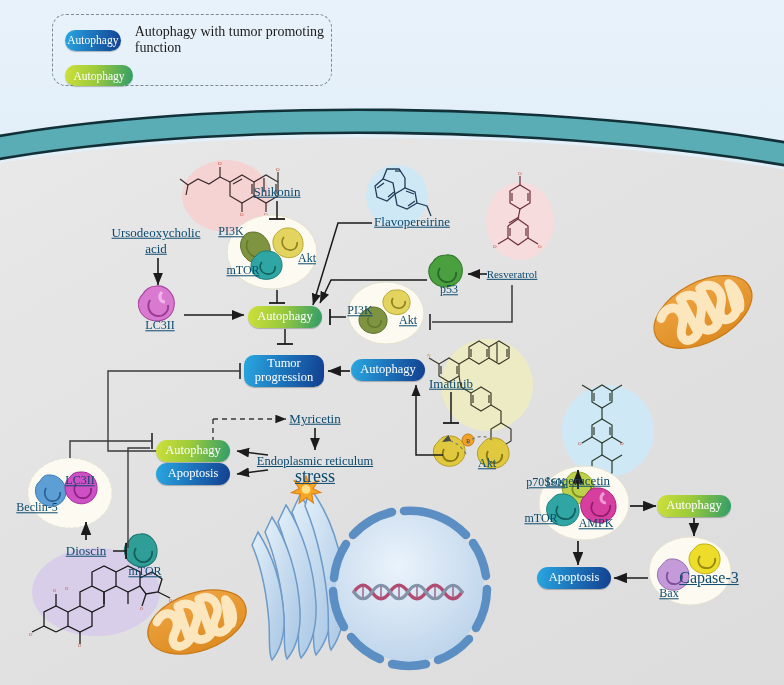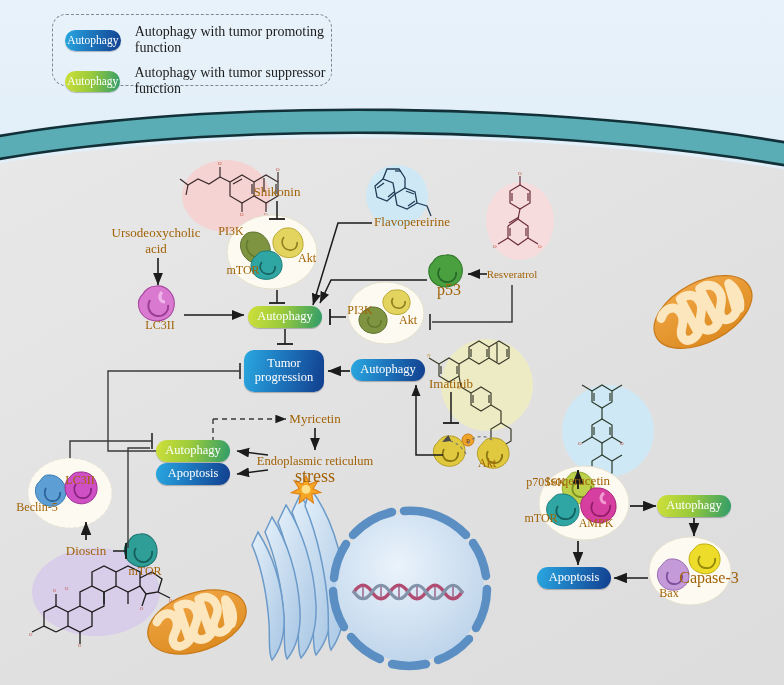--- a/index.html
+++ b/index.html
@@ -2,21 +2,21 @@
 <html><head>
 <meta charset="utf-8">
 <style>
   html,body{margin:0;padding:0;}
   body{
     width:784px;height:685px;position:relative;overflow:hidden;
     font-family:"Liberation Serif", serif;
     background:#eef6fb;
   }
   #stage{position:absolute;inset:0;width:784px;height:685px;}
-  .lbl{position:absolute;color:#a16207;font-family:"Liberation Serif",serif;white-space:nowrap;line-height:1.12;}
+  .lbl{position:absolute;color:#0c4a6e;font-family:"Liberation Serif",serif;white-space:nowrap;line-height:1.12;text-decoration:underline;}
   .lbl.ctr{transform:translate(-50%,-50%);text-align:center;}
   .pill{
     position:absolute;transform:translate(-50%,-50%);
     border-radius:999px;display:flex;align-items:center;justify-content:center;
     color:#ffffff;text-align:center;line-height:1.1;
     font-family:"Liberation Serif",serif;
     box-shadow:0 1px 1px rgba(0,0,0,.25);
   }
   .pill.blue{background:linear-gradient(100deg,#2aa8e0 0%,#1f7fc4 38%,#123f8f 100%);}
   .pill.green{background:linear-gradient(100deg,#cfe03a 0%,#9ccb3b 45%,#2f9c6a 100%);}
@@ -496,27 +496,26 @@
     </g>
   </svg>
 
   <div class="legend" style="left:52px;top:14px;width:278px;height:70px;">
     <div class="legend-row" style="margin:9px 0 0 12px;">
       <div class="legend-pill blue">Autophagy</div>
       <div class="legend-text">Autophagy with tumor promoting function</div>
     </div>
     <div class="legend-row" style="margin:9px 0 0 12px;">
       <div class="legend-pill green">Autophagy</div>
-      <div class="legend-text">Autophagy with tumor suppressor function</div>
     </div>
   </div>
 
   <div class="pill green" style="left:285px;top:317px;width:74px;height:22px;font-size:12.5px;">Autophagy</div>
 
-  <div class="pill blue" style="left:284px;top:371px;width:80px;height:42px;font-size:12.5px;flex-direction:column;border-radius:10px;">
+  <div class="pill blue" style="left:284px;top:371px;width:80px;height:32px;font-size:12.5px;flex-direction:column;border-radius:10px;">
     <span>Tumor</span>
     <span>progression</span>
   </div>
 
   <div class="pill blue" style="left:388px;top:370px;width:74px;height:22px;font-size:12.5px;">Autophagy</div>
 
   <div class="pill green" style="left:193px;top:451px;width:74px;height:22px;font-size:12.5px;">Autophagy</div>
 
   <div class="pill blue" style="left:193px;top:474px;width:74px;height:22px;font-size:12.5px;">Apoptosis</div>
 
@@ -530,21 +529,21 @@
   <div class="lbl ctr" style="left:156px;top:233px;font-size:13px;">Ursodeoxycholic</div>
   <div class="lbl ctr" style="left:156px;top:249px;font-size:13px;">acid</div>
   <div class="lbl ctr" style="left:451px;top:384px;font-size:13px;">Imatinib</div>
   <div class="lbl ctr" style="left:578px;top:481px;font-size:13px;">Isoqerucetin</div>
   <div class="lbl ctr" style="left:315px;top:419px;font-size:13px;">Myricetin</div>
   <div class="lbl ctr" style="left:86px;top:551px;font-size:13px;">Dioscin</div>
 
   <div class="lbl ctr" style="left:231px;top:232px;font-size:12px;">PI3K</div>
   <div class="lbl ctr" style="left:307px;top:259px;font-size:12px;">Akt</div>
   <div class="lbl ctr" style="left:243px;top:271px;font-size:12px;">mTOR</div>
-  <div class="lbl ctr" style="left:449px;top:290px;font-size:16px;">p53</div>
+  <div class="lbl ctr" style="left:449px;top:290px;font-size:12px;">p53</div>
   <div class="lbl ctr" style="left:360px;top:311px;font-size:12px;">PI3K</div>
   <div class="lbl ctr" style="left:408px;top:321px;font-size:12px;">Akt</div>
   <div class="lbl ctr" style="left:160px;top:326px;font-size:12px;">LC3II</div>
   <div class="lbl ctr" style="left:487px;top:464px;font-size:12px;">Akt</div>
   <div class="lbl ctr" style="left:80px;top:481px;font-size:12px;">LC3II</div>
   <div class="lbl ctr" style="left:37px;top:508px;font-size:12px;">Beclin-5</div>
   <div class="lbl ctr" style="left:145px;top:572px;font-size:12px;">mTOR</div>
   <div class="lbl ctr" style="left:546px;top:483px;font-size:12px;">p70S6K</div>
   <div class="lbl ctr" style="left:541px;top:519px;font-size:12px;">mTOR</div>
   <div class="lbl ctr" style="left:596px;top:524px;font-size:12px;">AMPK</div>

